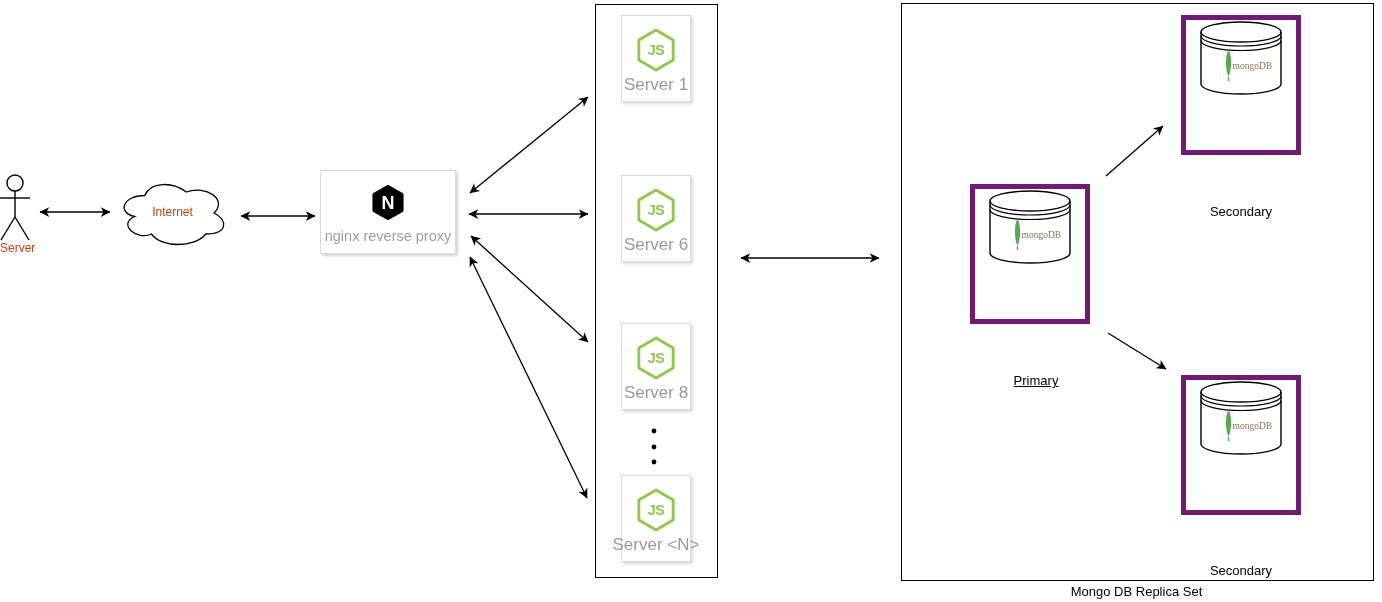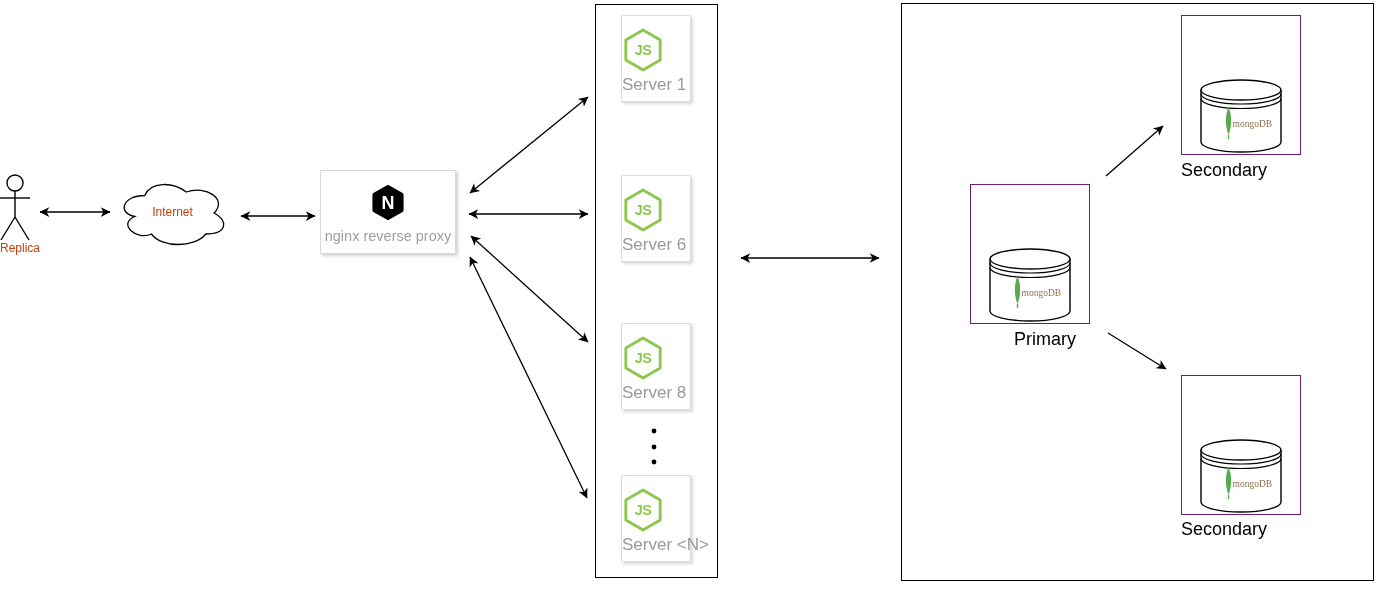--- a/index.html
+++ b/index.html
@@ -73,57 +73,59 @@
 
   .server-box {
     position: absolute;
     left: 621px;
     width: 70px; height: 87px;
     background: #ffffff;
     border: 1px solid #dcdcdc;
     box-shadow: 2px 2px 3px rgba(0,0,0,0.15);
     display: flex;
     flex-direction: column;
-    align-items: flex-start;
+    align-items: center;
     justify-content: flex-end;
     padding-bottom: 6px;
     box-sizing: border-box;
   }
   .server-box .server-label {
     color: #999999;
     font-size: 17px;
     margin-top: 2px;
     white-space: nowrap;
   }
   .s1 { top: 15px; }
   .s2 { top: 175px; }
   .s3 { top: 323px; }
   .s4 { top: 475px; }
 
   .mongo-node {
     position: absolute;
     width: 120px; height: 140px;
     background: #ffffff;
-    border: 1px solid #701a75;
+    border: 5px solid #701a75;
     display: flex;
-    align-items: flex-end;
+    align-items: flex-start;
     justify-content: center;
     box-sizing: border-box;
   }
   .mongo-node-label {
     position: absolute;
     width: 120px;
-    font-size: 18px;
+    text-align: center;
+    font-size: 13px;
     color: #000000;
+    margin-top: 44px;
   }
   .mn-sec-top  { left: 1181px; top: 15px;  }
   .mn-primary  { left: 970px;  top: 184px; }
   .mn-sec-bot  { left: 1181px; top: 375px; }
   .ml-sec-top  { left: 1181px; top: 160px; }
-  .ml-primary  { left: 1014px;  top: 329px; }
+  .ml-primary  { left: 976px;  top: 329px; text-decoration: underline; }
   .ml-sec-bot  { left: 1181px; top: 519px; }
 </style>
 </head>
 <body>
 
 <div class="canvas">
 
   <svg class="overlay" viewBox="0 0 1382 602" xmlns="http://www.w3.org/2000/svg">
     <defs>
       <marker id="arrow" viewBox="0 0 12 12" refX="10.5" refY="6" markerWidth="9" markerHeight="9" orient="auto-start-reverse">
@@ -159,21 +161,21 @@
       <line x1="1108" y1="333" x2="1166" y2="369" marker-end="url(#arrow)"></line>
     </g>
 
     <g fill="#000000">
       <circle cx="654" cy="431" r="2.4"></circle>
       <circle cx="654" cy="447" r="2.4"></circle>
       <circle cx="654" cy="462" r="2.4"></circle>
     </g>
   </svg>
 
-  <div class="lbl client-label">Replica</div>
+  <div class="lbl client-label">Server</div>
   <div class="lbl internet-label">Internet</div>
 
   <div class="nginx-box">
     <svg width="34" height="38" viewBox="0 0 36 40">
       <path d="M18 4 L32.5 12.25 V28.75 L18 37 L3.5 28.75 V12.25 Z" fill="#000000" stroke="#000000" stroke-width="4" stroke-linejoin="round"></path>
       <text x="18" y="27" text-anchor="middle" font-size="19" font-weight="bold" font-family="Liberation Sans, sans-serif" fill="#ffffff">N</text>
     </svg>
     <div class="nginx-label">nginx reverse proxy</div>
   </div>
 
@@ -245,14 +247,15 @@
       <ellipse cx="42" cy="12" rx="40" ry="10" fill="#ffffff" stroke="#000000" stroke-width="1.4"></ellipse>
       <path d="M2 16 A40 10 0 0 0 82 16" fill="none" stroke="#000000" stroke-width="1.2"></path>
       <path d="M2 20.5 A40 10 0 0 0 82 20.5" fill="none" stroke="#000000" stroke-width="1.2"></path>
       <path d="M29.5 29 C26 37 26 48 29.5 57 C33 48 33 37 29.5 29 Z" fill="#58AA50"></path>
       <line x1="29.5" y1="57" x2="29.5" y2="61" stroke="#58AA50" stroke-width="1.4"></line>
       <text x="33.5" y="49" font-size="9.5" font-family="Liberation Serif, serif" fill="#8E714F">mongoDB</text>
     </svg>
   </div>
   <div class="mongo-node-label ml-sec-bot">Secondary</div>
 
+  <div class="mongo-title">Mongo DB Replica Set</div>
 
 </div>
 
 </body></html>

